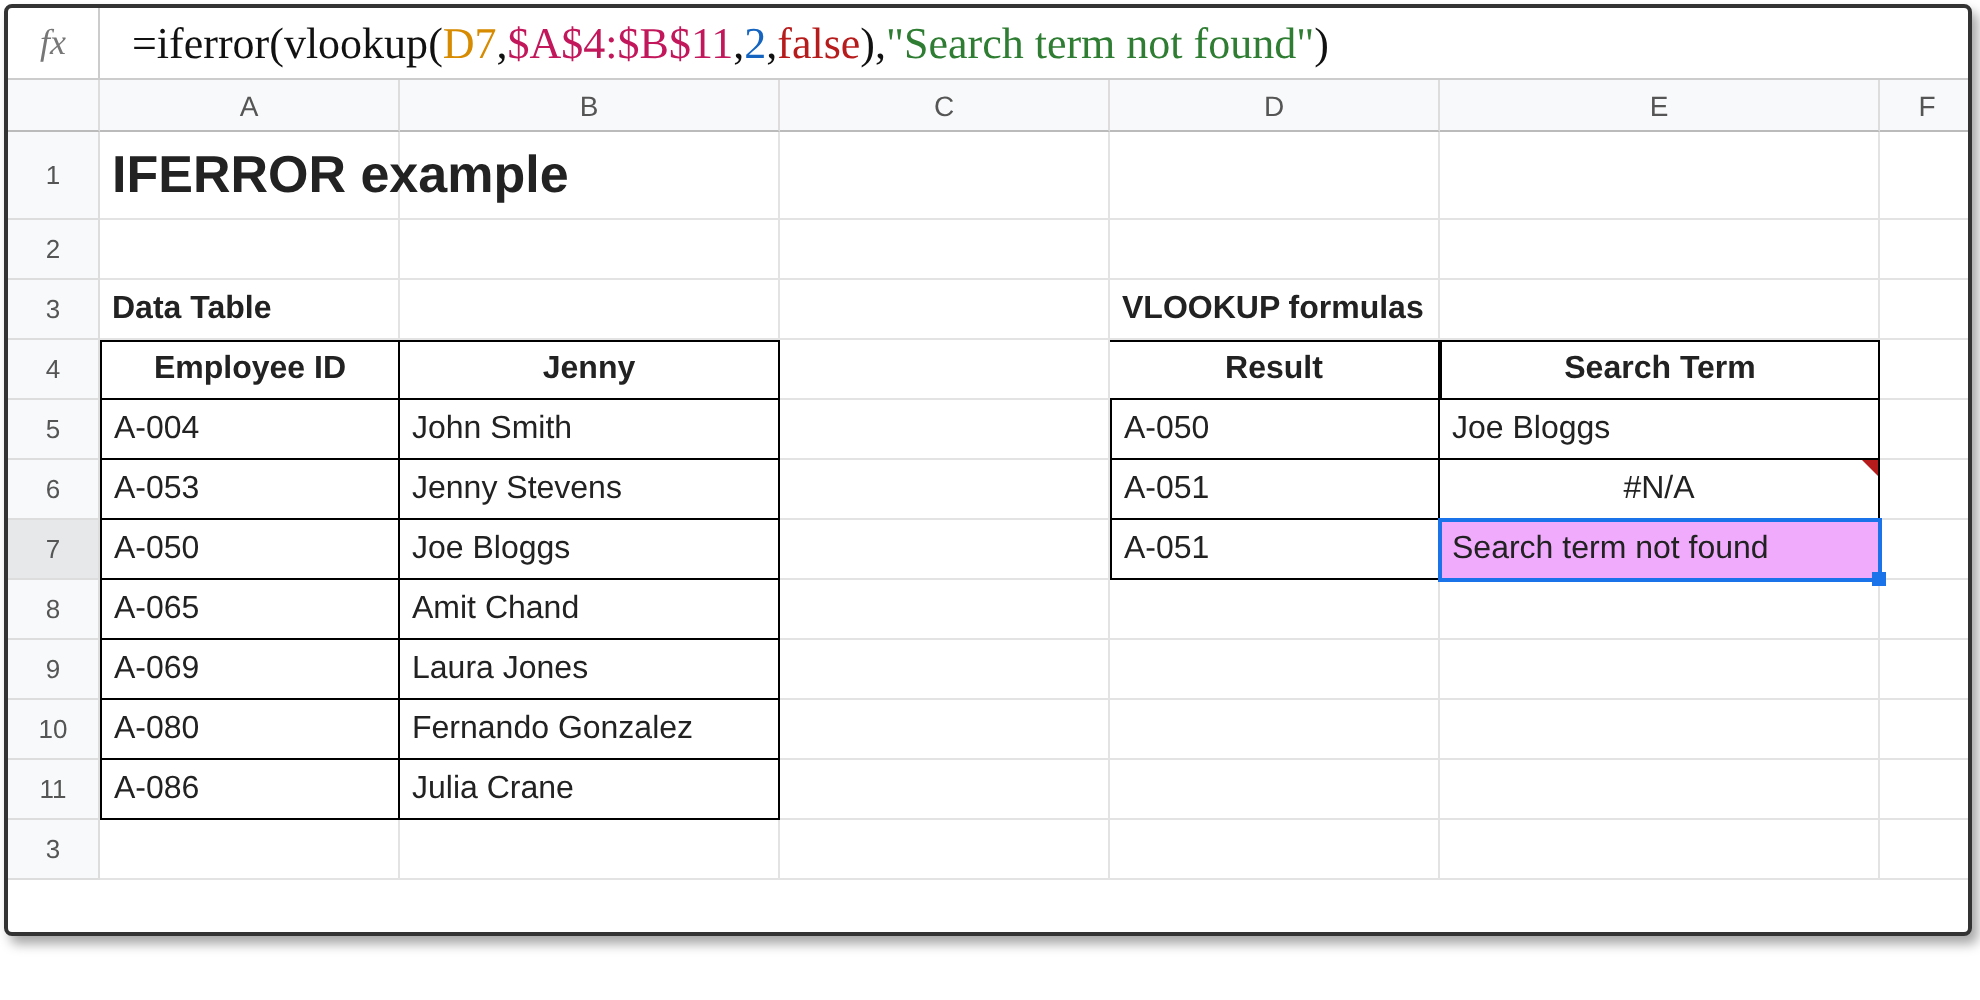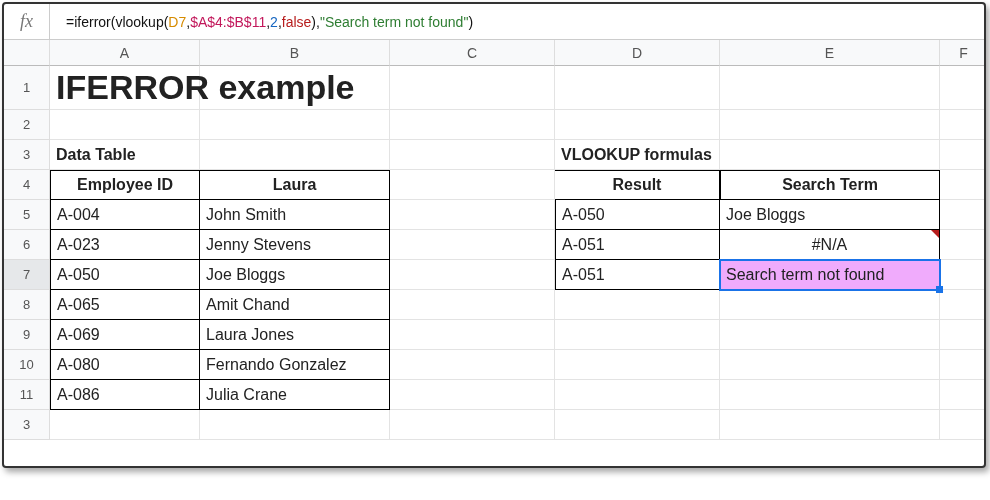--- a/index.html
+++ b/index.html
@@ -37,22 +37,22 @@
     font-family: "Times New Roman", serif;
     font-style: italic;
     font-size: 18px;
     color: #777;
     border-right: 1px solid #ccc;
     height: 100%;
     display:flex;align-items:center;justify-content:center;
   }
   .formula-text {
     padding-left: 16px;
-    font-family: Liberation Sans, sans-serif;
-    font-size: 14px;
+    font-family: Liberation Serif, serif;
+    font-size: 22px;
     white-space: pre;
   }
   .fn { color: #111; }
   .cellref { color: #d68b00; }
   .rangeref { color: #c2185b; }
   .num { color: #1565c0; }
   .bool { color: #b71c1c; }
   .str { color: #2e7d32; }
 
   
@@ -78,21 +78,21 @@
   .rh.sel { background: #e6e8ea; }
   .cell {
     border-right: 1px solid #e3e3e3;
     border-bottom: 1px solid #e3e3e3;
     padding: 0 6px;
     display:flex;align-items:center;
     height: 30px;
     background: #fff;
   }
   .title-cell {
-    font-size: 34px;
+    font-size: 26px;
     font-weight: 700;
     white-space: nowrap;
     overflow: visible;
     position: relative;
     z-index: 2;
   }
   .bold { font-weight: 700; }
   .hdr { font-weight: 700; justify-content: center; }
   
   .bdr-t { border-top: 1px solid #000 !important; }
@@ -162,36 +162,36 @@
     <div class="rh">3</div>
     <div class="cell bold">Data Table</div>
     <div class="cell"></div>
     <div class="cell"></div>
     <div class="cell bold">VLOOKUP formulas</div>
     <div class="cell"></div>
     <div class="cell"></div>
 
     <div class="rh">4</div>
     <div class="cell hdr bdr-t bdr-l bdr-b bdr-r">Employee ID</div>
-    <div class="cell hdr bdr-t bdr-b bdr-r">Laura</div>
+    <div class="cell hdr bdr-t bdr-b bdr-r">Jenny</div>
     <div class="cell"></div>
     <div class="cell hdr bdr-t bdr-b bdr-r">Result</div>
     <div class="cell hdr bdr-t bdr-l bdr-b bdr-r">Search Term</div>
     <div class="cell"></div>
 
     <div class="rh">5</div>
     <div class="cell bdr-l bdr-b bdr-r">A-004</div>
     <div class="cell bdr-b bdr-r">John Smith</div>
     <div class="cell"></div>
     <div class="cell bdr-l bdr-b bdr-r">A-050</div>
     <div class="cell bdr-b bdr-r">Joe Bloggs</div>
     <div class="cell"></div>
 
     <div class="rh">6</div>
-    <div class="cell bdr-l bdr-b bdr-r">A-023</div>
+    <div class="cell bdr-l bdr-b bdr-r">A-053</div>
     <div class="cell bdr-b bdr-r">Jenny Stevens</div>
     <div class="cell"></div>
     <div class="cell bdr-l bdr-b bdr-r">A-051</div>
     <div class="cell bdr-b bdr-r center rel note-marker">#N/A</div>
     <div class="cell"></div>
 
     <div class="rh sel">7</div>
     <div class="cell bdr-l bdr-b bdr-r">A-050</div>
     <div class="cell bdr-b bdr-r">Joe Bloggs</div>
     <div class="cell"></div>

